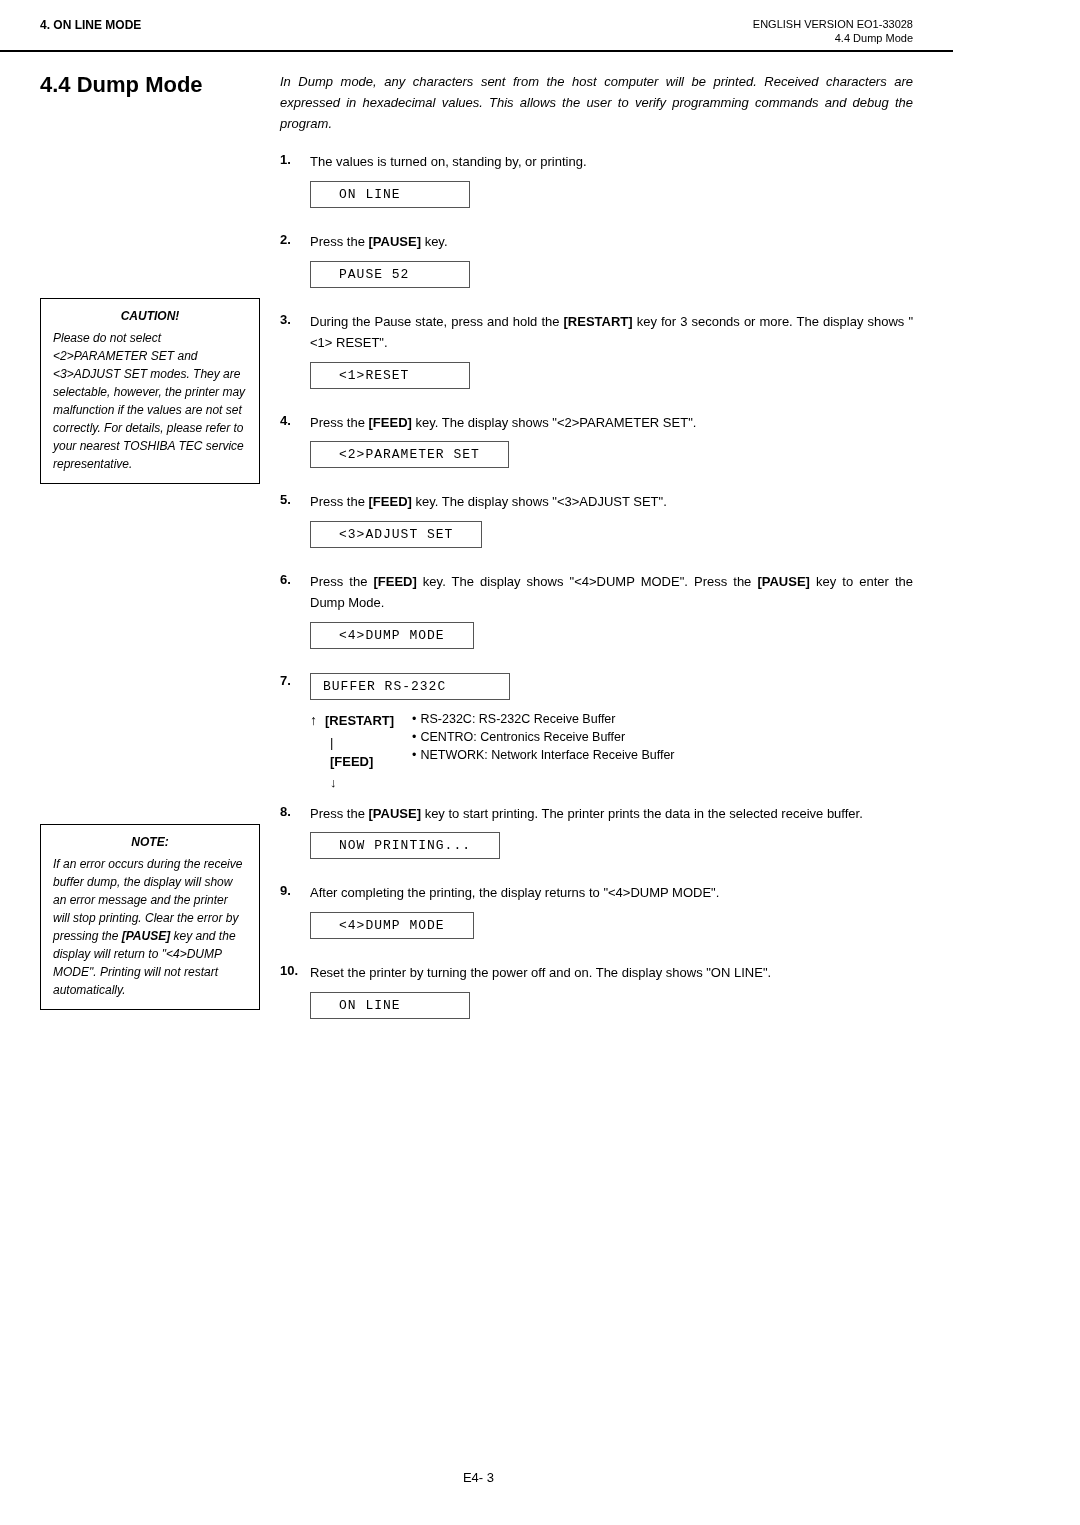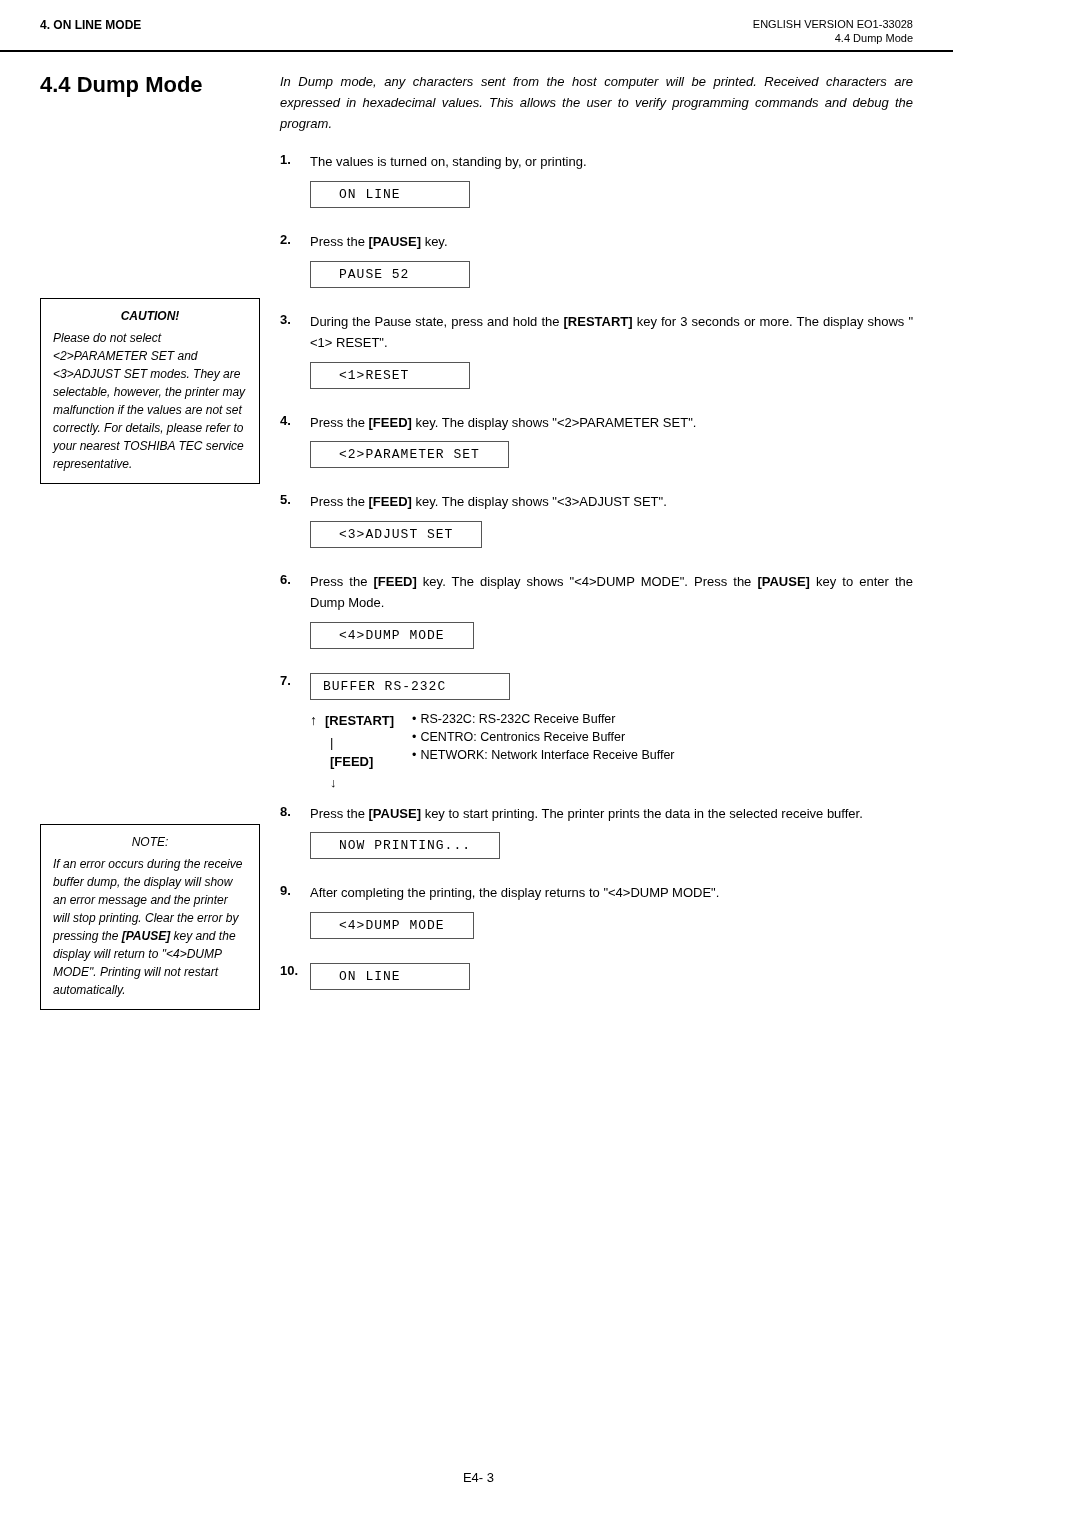--- a/index.html
+++ b/index.html
@@ -79,21 +79,21 @@
       line-height: 1.5;
     }
 
     .note-box {
       border: 1.5px solid #000;
       padding: 10px 12px;
       margin-top: 340px;
       font-size: 12px;
     }
     .note-title {
-      font-weight: normal;
+      font-weight: bold;
       font-style: italic;
       text-align: center;
       margin-bottom: 6px;
     }
     .note-text {
       font-style: italic;
       line-height: 1.5;
     }
     .note-text strong {
       font-weight: bold;
@@ -356,20 +356,21 @@
           <span class="step-num">9.</span>
           <div class="step-content">
             <div class="step-text">After completing the printing, the display returns to "&lt;4&gt;DUMP MODE".</div>
             <div class="lcd-box">&lt;4&gt;DUMP MODE</div>
           </div>
         </div>
 
         <div class="step-item">
           <span class="step-num">10.</span>
           <div class="step-content">
+            <div class="step-text">Reset the printer by turning the power off and on.  The display shows "ON LINE".</div>
             <div class="lcd-box">ON LINE</div>
           </div>
         </div>
 
       </div>
 
     </div>
   </div>
 
   <div class="footer">

